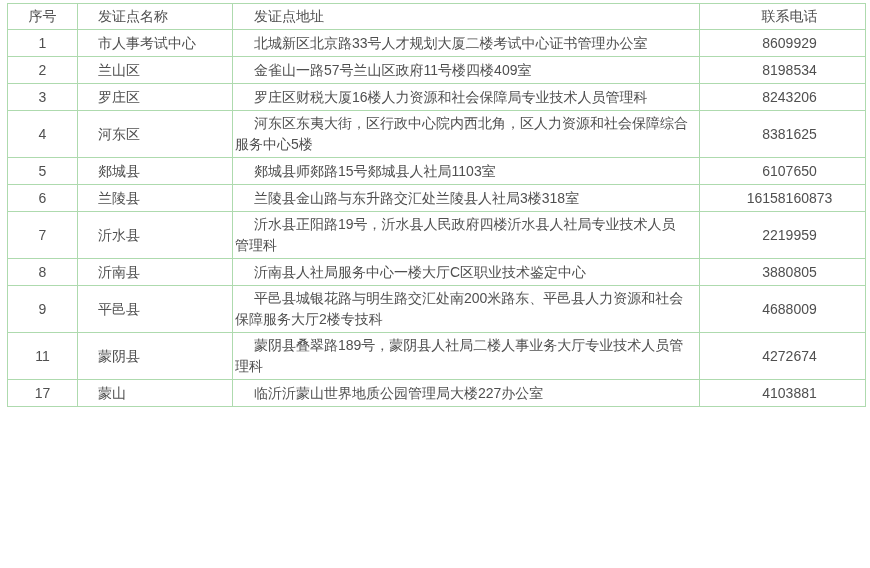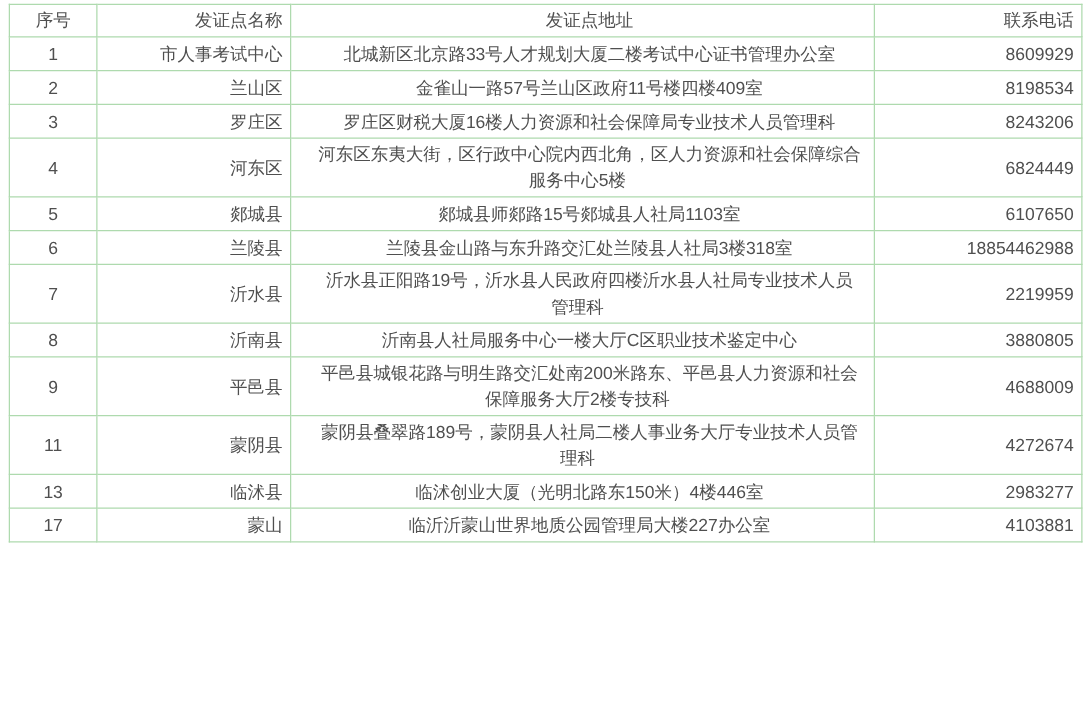--- a/index.html
+++ b/index.html
@@ -33,23 +33,23 @@
   }
   table.cert-table tr { height: 27px; margin-top: 24px; }
   table.cert-table tr.header-row { height: 26px; }
 
   col.c-index   { width: 70px; }
   col.c-name    { width: 155px; }
   col.c-address { width: 467px; }
   col.c-phone   { width: 166px; }
 
   .col-index   { text-align: center; }
-  .col-name    { text-align: right; padding-left: 20px !important; padding-right: 6px !important; }
-  .col-address { text-align: center; padding-left: 2px !important; padding-right: 10px !important; text-indent: 19px; }
-  .col-phone   { text-align: right; padding-left: 20px !important; padding-right: 6px !important; }
+  .col-name    { text-align: left; padding-left: 20px !important; padding-right: 6px !important; }
+  .col-address { text-align: left; padding-left: 2px !important; padding-right: 10px !important; text-indent: 19px; }
+  .col-phone   { text-align: center; padding-left: 20px !important; padding-right: 6px !important; }
 </style>
 </head>
 <body style="background: rgb(255, 255, 255);">
 
 <div class="table-wrap">
   <table class="cert-table">
     <colgroup>
       <col class="c-index">
       <col class="c-name">
       <col class="c-address">
@@ -79,33 +79,33 @@
         <tr>
           <td class="col-index">3</td>
           <td class="col-name">罗庄区</td>
           <td class="col-address">罗庄区财税大厦16楼人力资源和社会保障局专业技术人员管理科</td>
           <td class="col-phone">8243206</td>
         </tr>
         <tr>
           <td class="col-index">4</td>
           <td class="col-name">河东区</td>
           <td class="col-address">河东区东夷大街，区行政中心院内西北角，区人力资源和社会保障综合服务中心5楼</td>
-          <td class="col-phone">6824449</td>
+          <td class="col-phone">8381625</td>
         </tr>
         <tr>
           <td class="col-index">5</td>
           <td class="col-name">郯城县</td>
           <td class="col-address">郯城县师郯路15号郯城县人社局1103室</td>
           <td class="col-phone">6107650</td>
         </tr>
         <tr>
           <td class="col-index">6</td>
           <td class="col-name">兰陵县</td>
           <td class="col-address">兰陵县金山路与东升路交汇处兰陵县人社局3楼318室</td>
-          <td class="col-phone">18854462988</td>
+          <td class="col-phone">16158160873</td>
         </tr>
         <tr>
           <td class="col-index">7</td>
           <td class="col-name">沂水县</td>
           <td class="col-address">沂水县正阳路19号，沂水县人民政府四楼沂水县人社局专业技术人员管理科</td>
           <td class="col-phone">2219959</td>
         </tr>
         <tr>
           <td class="col-index">8</td>
           <td class="col-name">沂南县</td>
@@ -118,26 +118,20 @@
           <td class="col-address">平邑县城银花路与明生路交汇处南200米路东、平邑县人力资源和社会保障服务大厅2楼专技科</td>
           <td class="col-phone">4688009</td>
         </tr>
         <tr>
           <td class="col-index">11</td>
           <td class="col-name">蒙阴县</td>
           <td class="col-address">蒙阴县叠翠路189号，蒙阴县人社局二楼人事业务大厅专业技术人员管理科</td>
           <td class="col-phone">4272674</td>
         </tr>
         <tr>
-          <td class="col-index">13</td>
-          <td class="col-name">临沭县</td>
-          <td class="col-address">临沭创业大厦（光明北路东150米）4楼446室</td>
-          <td class="col-phone">2983277</td>
-        </tr>
-        <tr>
           <td class="col-index">17</td>
           <td class="col-name">蒙山</td>
           <td class="col-address">临沂沂蒙山世界地质公园管理局大楼227办公室</td>
           <td class="col-phone">4103881</td>
         </tr>
       </tbody>
   </table>
 </div>
 
 </body></html>

